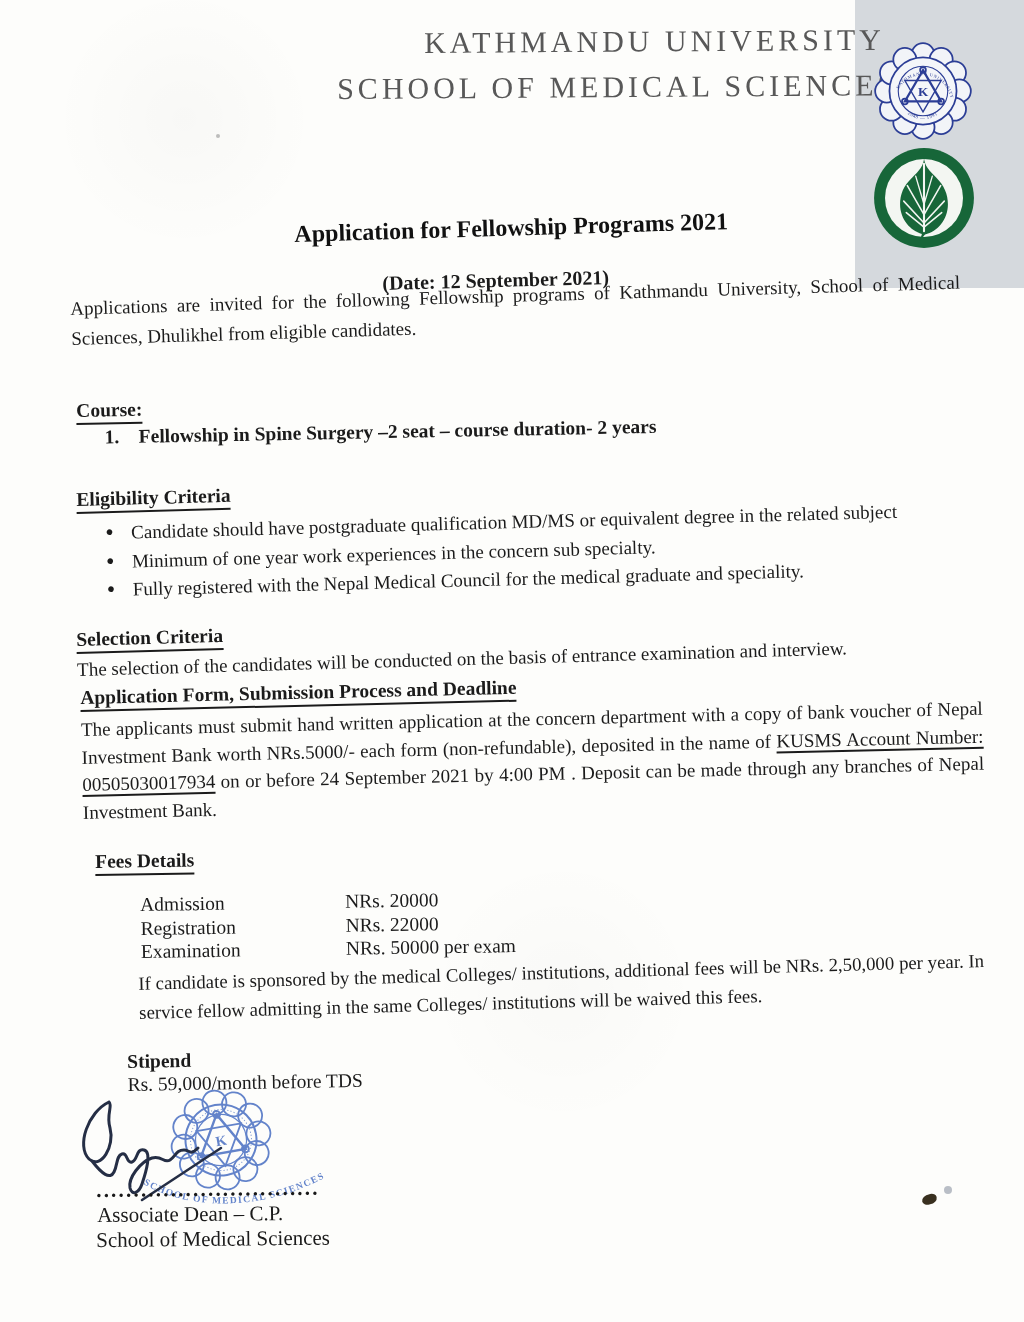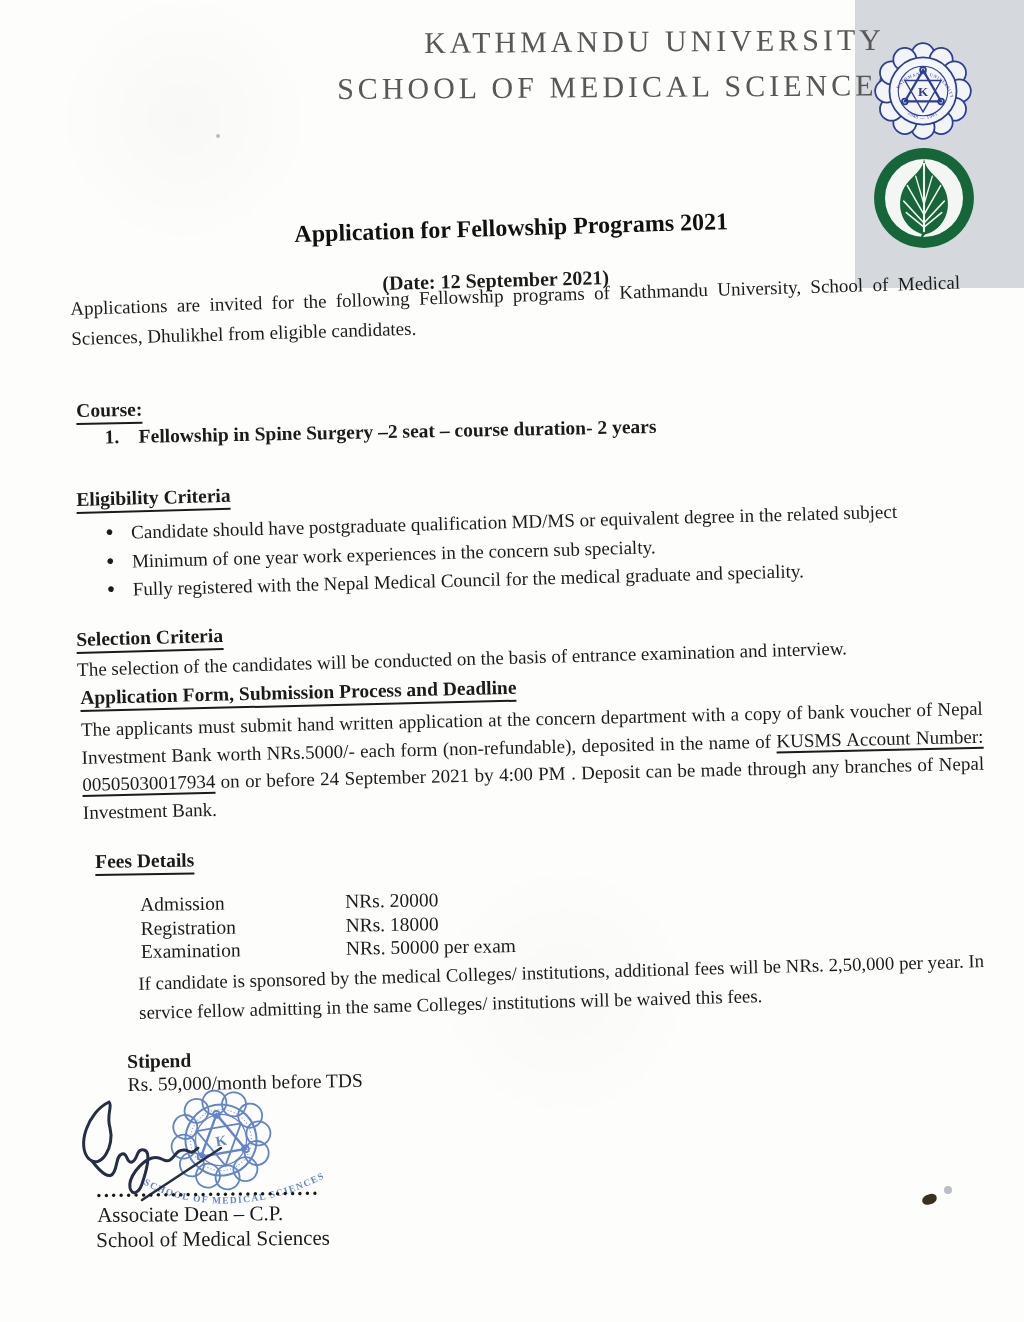--- a/index.html
+++ b/index.html
@@ -139,21 +139,21 @@
   <div class="abs" style="left:95px;top:851px;transform:rotate(-0.9deg);">
     <span class="sec-h">Fees Details</span>
   </div>
   <div class="abs" style="left:140px;top:893px;transform:rotate(-0.9deg);">
     <div class="fees-row">
       <span class="fees-label">Admission</span>
       <span>NRs. 20000</span>
     </div>
     <div class="fees-row">
       <span class="fees-label">Registration</span>
-      <span>NRs. 18000</span>
+      <span>NRs. 22000</span>
     </div>
     <div class="fees-row">
       <span class="fees-label">Examination</span>
       <span>NRs. 50000 per exam</span>
     </div>
   </div>
 
   <div class="abs para" style="left:138px;top:966px;width:846px;font-size:18.8px;line-height:28.5px;transform:rotate(-1.55deg);">If candidate is sponsored by the medical Colleges/ institutions, additional fees will be NRs. 2,50,000 per year. In service fellow admitting in the same Colleges/ institutions will be waived this fees.</div>
 
   <div class="abs" style="left:127px;top:1050px;transform:rotate(-1deg);">

